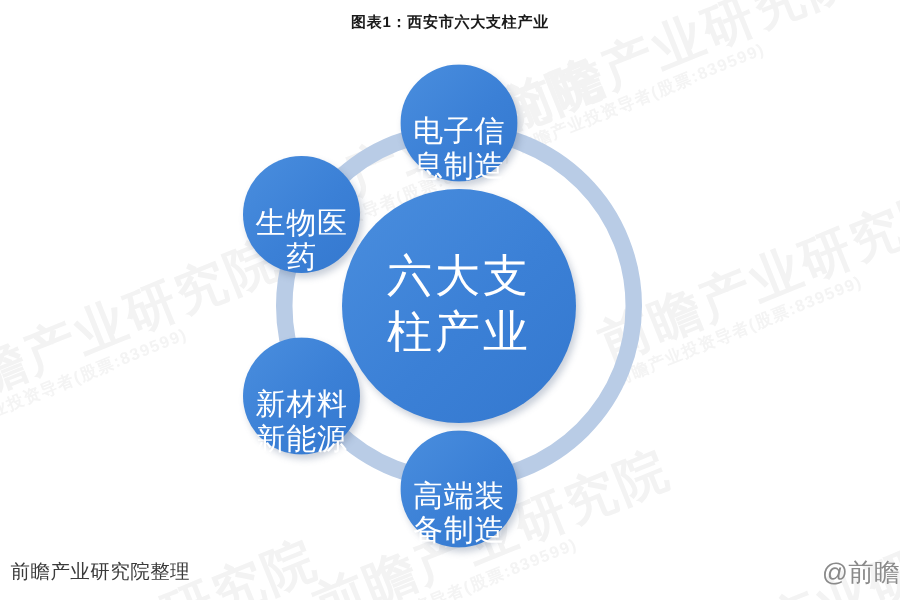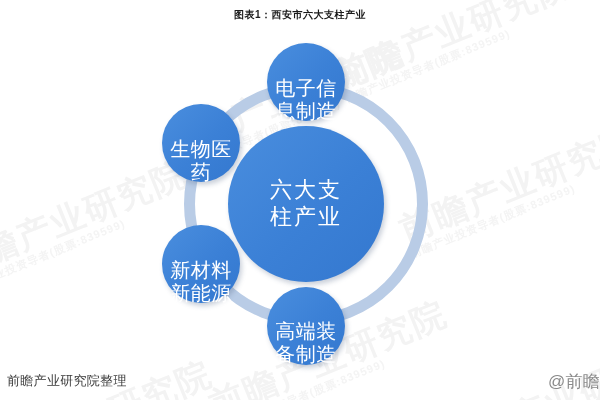--- a/index.html
+++ b/index.html
@@ -116,21 +116,21 @@
 
   
   #node-center {
     left: 78px;
     top: 78px;
     width: 156px;
     height: 156px;
     z-index: 4;
   }
   #node-center .node-label {
-    font-size: 22px;
+    font-size: 30px;
     line-height: 1.22;
     letter-spacing: 2px;
   }
 
   
   .node-sat { width: 78px; height: 78px; }
   .node-sat .node-label { font-size: 20px; margin-top: 36px; }
 
   
   #node-top        { left: 117px; top: -5px;   }  

